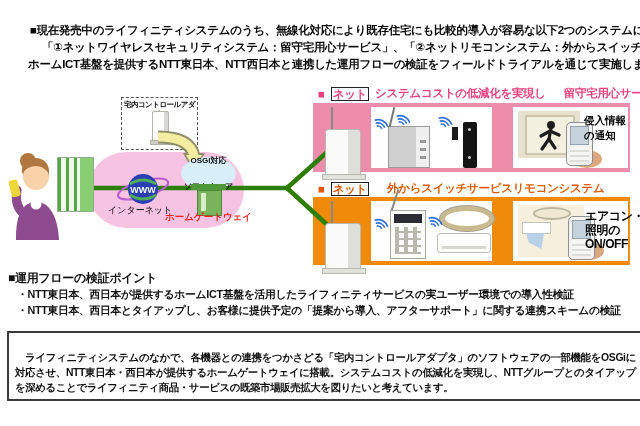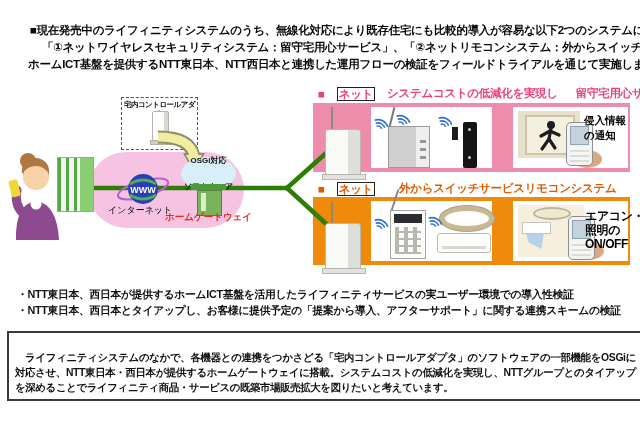--- a/index.html
+++ b/index.html
@@ -20,21 +20,21 @@
         background-color:#f2f8ee;
         background-image:linear-gradient(90deg,rgba(0,0,0,0) 0 22px,#8ace74 22px),
                          repeating-linear-gradient(90deg,#53a843 0 3px,#f2f8ee 3px 8px);}
   .gw-top{position:absolute;left:191px;top:184px;width:35px;height:6px;background:#4e9a3a;}
   .gw-body{position:absolute;left:197px;top:190px;width:23px;height:24px;background:#79b35c;border:1px solid #4e8a3a;}
   .gw-body .stripe{position:absolute;left:3px;top:2px;width:5px;height:18px;background:#d8eec8;}
   .gw-label{position:absolute;left:165px;top:211px;font-size:9.5px;font-weight:bold;color:#e8281e;white-space:nowrap;}
   .inet-label{position:absolute;left:108px;top:204px;font-size:9px;font-weight:normal;color:#000;}
   
   .sec-title{position:absolute;display:flex;align-items:center;font-weight:bold;font-size:11.5px;letter-spacing:-.3px;white-space:nowrap;}
-  .boxed{border:1px solid #222;background:#fff;padding:0 1px;margin:0 12px;line-height:12px;}
+  .boxed{border:1px solid #222;background:#fff;padding:0 1px;margin:0 6px;line-height:12px;}
   .svc{margin-left:18px;}
   .blockA{position:absolute;left:313px;top:103px;width:317px;height:69px;background:#ee8cac;}
   .blockB{position:absolute;left:313px;top:197px;width:317px;height:68px;background:#ef8a0a;}
   .panel{position:absolute;background:#fff;}
   .router{position:absolute;width:40px;height:52px;}
   .router .ant{position:absolute;left:6px;top:-22px;width:2px;height:24px;background:#8a8a84;}
   .router .bod{position:absolute;left:0;top:0;width:34px;height:46px;background:linear-gradient(90deg,#fafaf8 65%,#dededa 65%);border:1px solid #b8b8b0;border-radius:3px;}
   .router .base{position:absolute;left:-3px;top:45px;width:42px;height:4px;background:#e2e2dc;border:1px solid #b8b8b0;}
   .wifi{position:absolute;width:16px;height:16px;transform:rotate(-18deg);}
   .transmitter{position:absolute;left:388px;top:126px;width:40px;height:40px;background:linear-gradient(90deg,#cfcfcf 68%,#efefef 68%);border:1px solid #9a9a9a;}
@@ -253,20 +253,21 @@
       <div class="ant"></div>
       <div class="bod"></div>
       <div class="base"></div>
     </div>
   <div class="router" style="left:325px;top:223px;">
       <div class="ant"></div>
       <div class="bod"></div>
       <div class="base"></div>
     </div>
 
+  <div class="vhead">■運用フローの検証ポイント</div>
   <div class="vb" style="top:288px;">・NTT東日本、西日本が提供するホームICT基盤を活用したライフィニティサービスの実ユーザー環境での導入性検証</div>
   <div class="vb" style="top:304px;">・NTT東日本、西日本とタイアップし、お客様に提供予定の「提案から導入、アフターサポート」に関する連携スキームの検証</div>
 
   <div class="aim">
     <div class="bdy">　ライフィニティシステムのなかで、各機器との連携をつかさどる「宅内コントロールアダプタ」のソフトウェアの一部機能をOSGiに対応させ、NTT東日本・西日本が提供するホームゲートウェイに搭載。システムコストの低減化を実現し、NTTグループとのタイアップを深めることでライフィニティ商品・サービスの既築市場販売拡大を図りたいと考えています。</div>
   </div>
 
 </div>
 
 </body></html>

